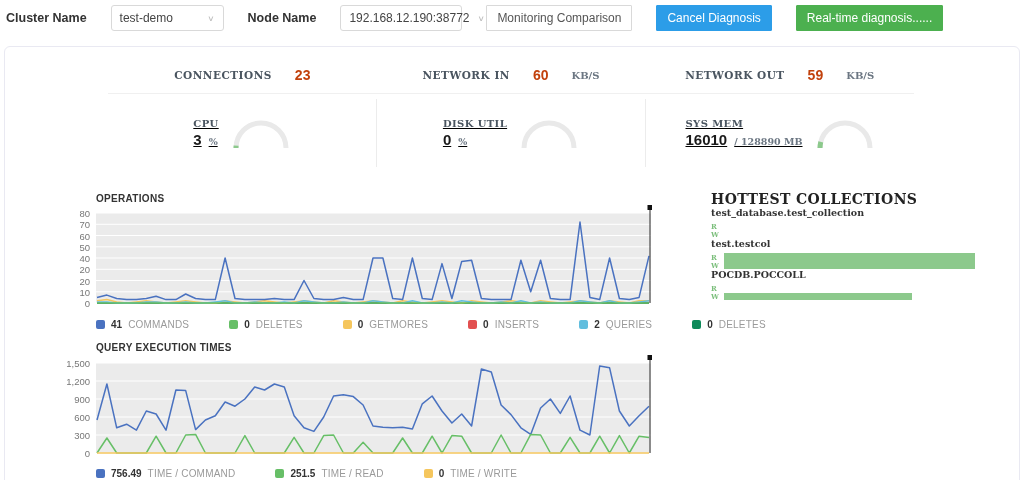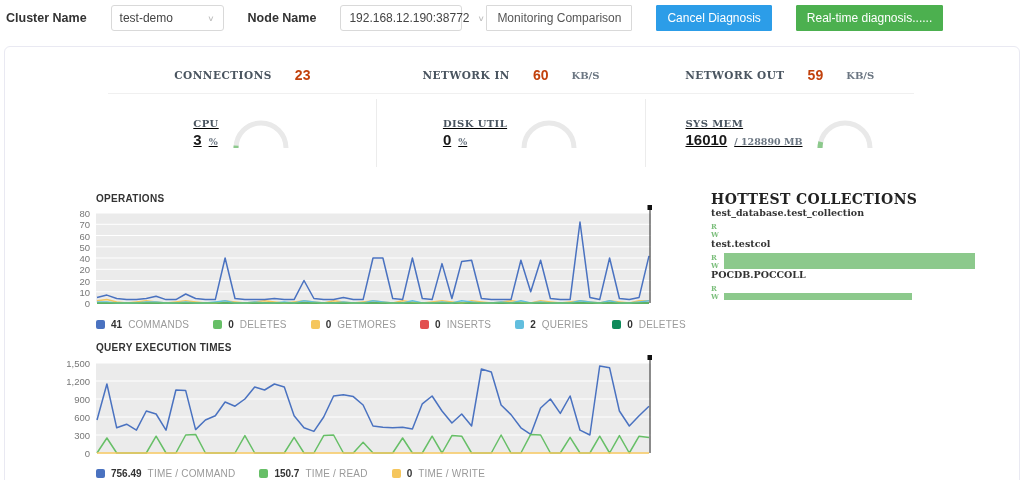--- a/index.html
+++ b/index.html
@@ -45,21 +45,21 @@
   .gvalue { font-size:15px; font-weight:bold; color:#1a1a1a; }
   .gunit { font-family:"DejaVu Serif", serif; font-weight:bold; font-size:9.5px; color:#6b7682; }
   .gauge-svg { margin-top:8px; }
 
   
   .chart-title { position:absolute; font-size:10px; font-weight:bold; color:#333;
     letter-spacing:.3px; }
   .chart-wrap { position:absolute; width:556px; height:100px; }
   .ylabels { position:absolute; left:-44px; top:0; width:38px; height:100px; }
   .ytick { position:absolute; right:0; width:38px; text-align:right; font-size:9.5px; color:#777; }
-  .legend { position:absolute; display:flex; align-items:flex-start; gap:24px; }
+  .legend { position:absolute; display:flex; align-items:flex-start; gap:40px; }
   .li { display:flex; align-items:center; gap:6px; cursor:pointer; }
   .sq { width:9px; height:9px; border-radius:2px; display:inline-block; }
   .li b { font-size:10px; color:#333; }
   .ll { font-size:10px; color:#9a9a9a; letter-spacing:.2px; }
 
   
   .hottest { position:absolute; left:706px; top:144px; width:290px; }
   .h-title { font-family:"DejaVu Serif", serif; font-weight:bold; font-size:14px;
     color:#222; letter-spacing:.4px; }
   .hcol { }
@@ -247,21 +247,21 @@
       </div>
   </div>
   <div class="legend" style="left:91px; top:421px;">
     <div class="li">
       <span class="sq" style="background: rgb(74, 114, 192);"></span>
       <b>756.49</b>
       <span class="ll">TIME / COMMAND</span>
     </div>
     <div class="li">
       <span class="sq" style="background: rgb(103, 191, 103);"></span>
-      <b>150.7</b>
+      <b>251.5</b>
       <span class="ll">TIME / READ</span>
     </div>
     <div class="li">
       <span class="sq" style="background: rgb(245, 198, 93);"></span>
       <b>0</b>
       <span class="ll">TIME / WRITE</span>
     </div>
   </div>
 
   <div class="hottest">

